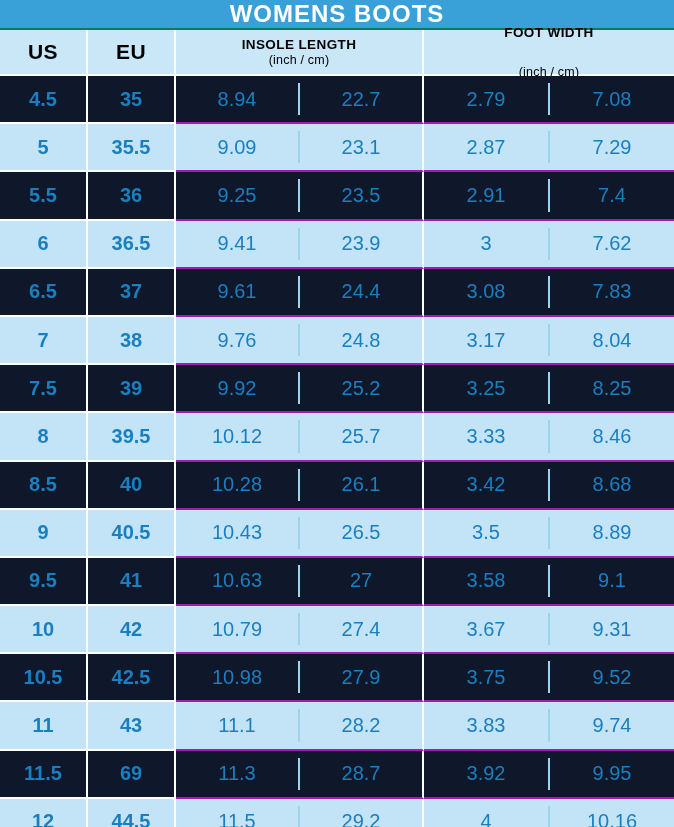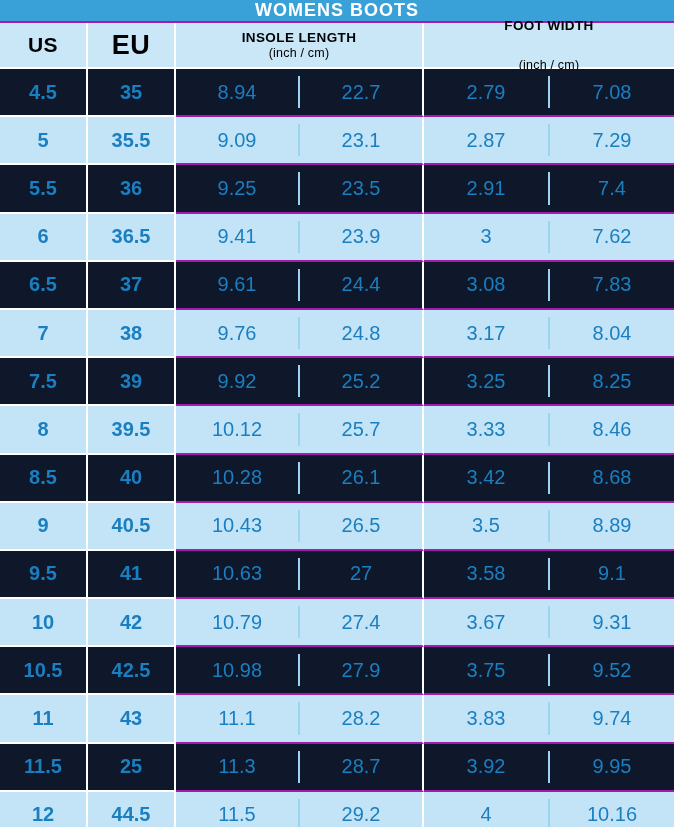--- a/index.html
+++ b/index.html
@@ -20,25 +20,25 @@
     flex-direction: column;
     box-sizing: border-box;
   }
   .title-bar {
     height: 46px;
     background: #3aa0d8;
     color: #ffffff;
     display: flex;
     align-items: center;
     justify-content: center;
-    font-size: 18px;
+    font-size: 24px;
     font-weight: bold;
     letter-spacing: 1px;
     text-transform: uppercase;
-    border-bottom: 2px solid #a21caf;
+    border-bottom: 2px solid #0f766e;
     box-sizing: border-box;
   }
   .header-row {
     height: 46px;
     display: flex;
     background: #c9e7f7;
     box-sizing: border-box;
   }
   .header-cell {
     display: flex;
@@ -108,21 +108,21 @@
 
 <div class="chart">
 
   <div class="title-bar">WOMENS BOOTS</div>
 
   <div class="header-row">
     <div class="header-cell hc-us">
       <span class="hc-main" style="font-size:21px">US</span>
     </div>
     <div class="header-cell hc-eu">
-      <span class="hc-main" style="font-size:27px">EU</span>
+      <span class="hc-main" style="font-size:21px">EU</span>
     </div>
     <div class="header-cell hc-ins">
       <span class="hc-main">INSOLE LENGTH</span>
       <span class="hc-sub">(inch / cm)</span>
     </div>
     <div class="header-cell hc-wid">
       <span class="hc-main">FOOT WIDTH</span>
       <span class="hc-sub">(inch / cm)</span>
     </div>
   </div>
@@ -291,21 +291,21 @@
           <div class="sub first">11.1</div>
           <div class="sub">28.2</div>
         </div>
         <div class="pair wide">
           <div class="sub first">3.83</div>
           <div class="sub">9.74</div>
         </div>
       </div>
       <div class="row light">
         <div class="cell c-us">11.5</div>
-        <div class="cell c-eu">25</div>
+        <div class="cell c-eu">69</div>
         <div class="pair">
           <div class="sub first">11.3</div>
           <div class="sub">28.7</div>
         </div>
         <div class="pair wide">
           <div class="sub first">3.92</div>
           <div class="sub">9.95</div>
         </div>
       </div>
       <div class="row dark">

